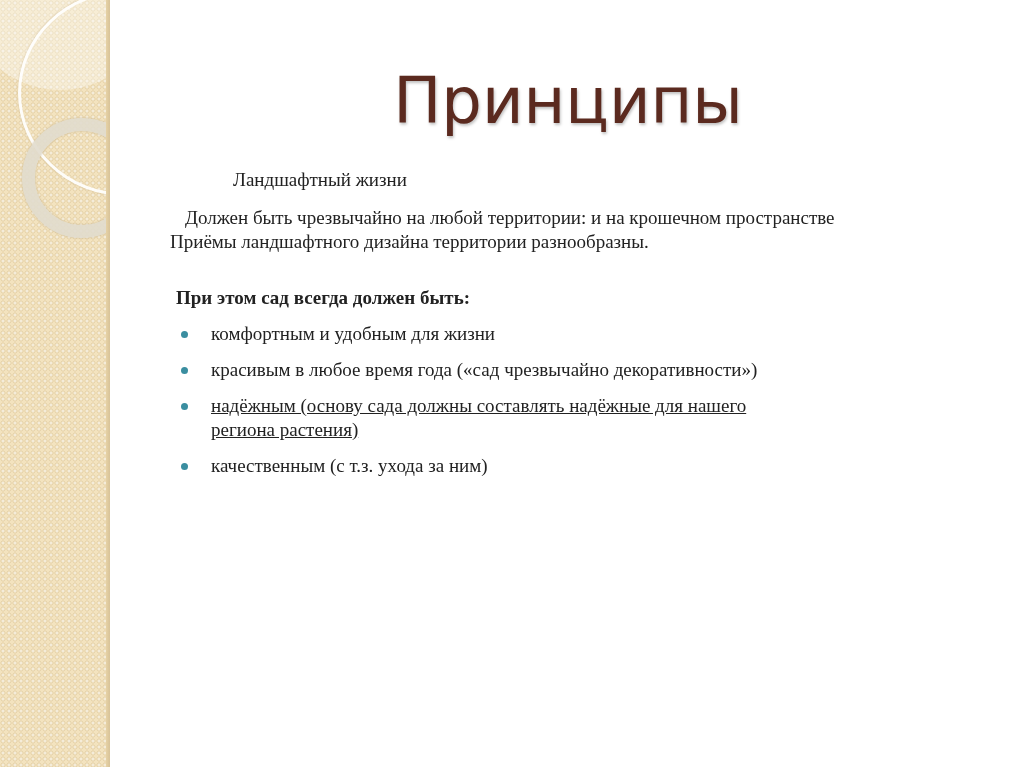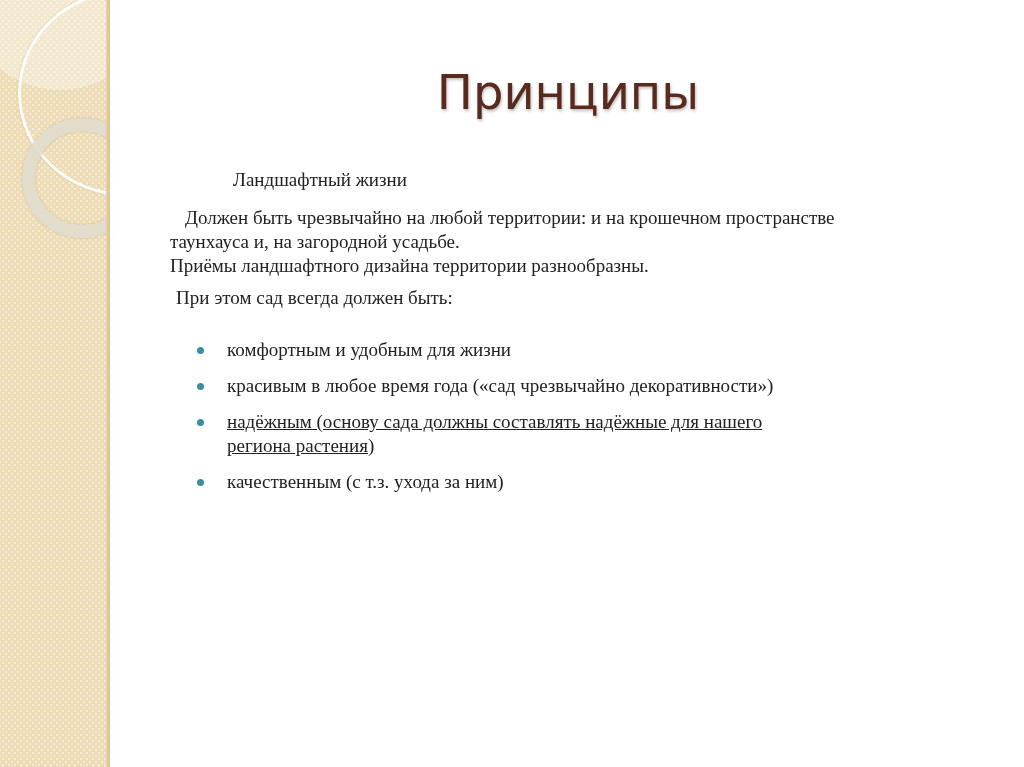--- a/index.html
+++ b/index.html
@@ -36,33 +36,33 @@
       position: absolute; left: 22px; top: 118px; width: 120px; height: 120px;
       border-radius: 50%;
       border: 13px solid rgba(225,220,205,0.9);
       box-sizing: border-box;
       box-shadow: inset 0 0 2px rgba(160,140,100,0.5), 0 0 2px rgba(160,140,100,0.5);
     }
     .title {
       position: absolute; left: 112px; right: 0; top: 64px;
       text-align: center;
       font-family: "DejaVu Sans", sans-serif;
-      font-size: 48px; color: #5b2a1f;
+      font-size: 64px; color: #5b2a1f;
       text-shadow: 1px 2px 3px rgba(0,0,0,0.25);
       letter-spacing: 0px;
     }
     .content {
       position: absolute; left: 170px; top: 168px; width: 820px;
       font-size: 19px; color: #222222; line-height: 24px;
     }
     .subtitle { position: absolute; left: 63px; top: 0; white-space: nowrap; }
     .para { position: absolute; left: 0; top: 38px; width: 830px; }
     .para .indent { padding-left: 15px; }
-    .lead { position: absolute; left: 6px; top: 118px; font-weight: normal; white-space: nowrap; }
-    .bullets { position: absolute; left: 0; top: 154px; list-style: none; margin: 16px; padding: 0; width: 820px; }
+    .lead { position: absolute; left: 6px; top: 118px; font-weight: bold; white-space: nowrap; }
+    .bullets { position: absolute; left: 0; top: 154px; list-style: none; margin: 0; padding: 0; width: 820px; }
     .bullets li { position: relative; padding-left: 41px; margin-bottom: 12px; line-height: 24px; }
     .bullet-dot {
       position: absolute; left: 11px; top: 9px; width: 7px; height: 7px;
       border-radius: 50%; background: #3a8ea0;
     }
   </style>
 </head>
 <body>
 
 <div class="sidebar">
@@ -71,21 +71,20 @@
   <div class="ring-small"></div>
   <div class="sidebar-edge"></div>
 </div>
 
 <div class="title">Принципы</div>
 
 <div class="content">
   <div class="subtitle">Ландшафтный жизни</div>
   <div class="para">
     <div class="indent">Должен быть чрезвычайно на любой территории: и на крошечном пространстве</div>
-    <div>таунхауса и, на загородной усадьбе.</div>
     <div>Приёмы ландшафтного дизайна территории разнообразны.</div>
   </div>
   <div class="lead">При этом сад всегда должен быть:</div>
   <ul class="bullets">
     <li>
       <span class="bullet-dot"></span>
       <span>комфортным и удобным для жизни</span>
     </li>
     <li>
       <span class="bullet-dot"></span>

